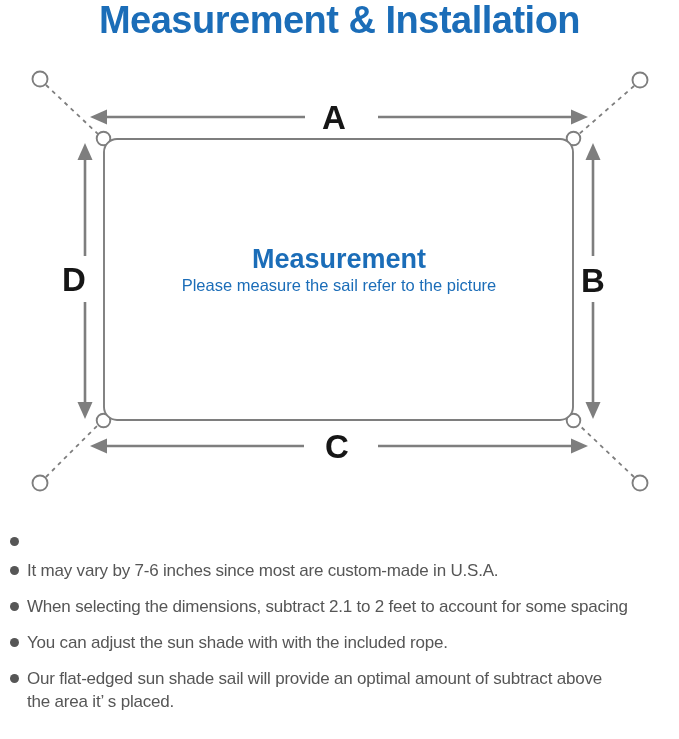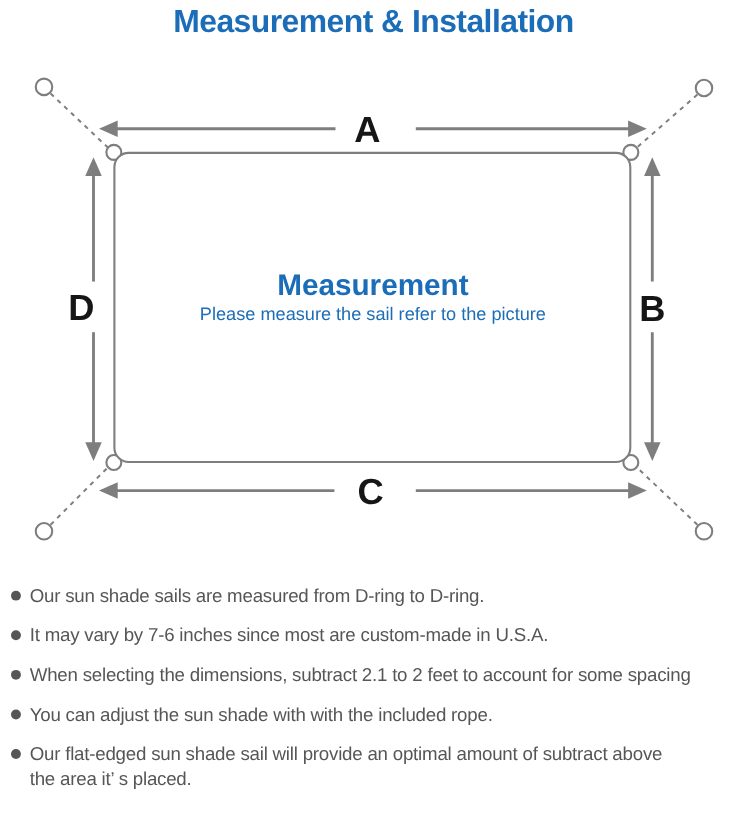--- a/index.html
+++ b/index.html
@@ -13,21 +13,21 @@
     position:relative;
     width:679px;height:739px;
     background:#fff;
     overflow:hidden;
     font-family:"Liberation Sans", sans-serif;
   }
   .page-title{
     position:absolute;top:0;left:0;width:100%;
     margin:0;
     text-align:center;
-    font-size:29px;
+    font-size:38px;
     font-weight:bold;
     letter-spacing:-0.5px;
     line-height:40px;
     color:var(--accent-blue);
   }
   .diagram{
     position:absolute;top:0;left:0;
     width:679px;height:512px;
   }
   .dash{stroke:var(--line-gray);stroke-width:1.8;stroke-dasharray:4 4.5;fill:none;}
@@ -119,23 +119,20 @@
     <text class="dim" x="337" y="458">C</text>
     <text class="dim" x="74" y="291">D</text>
 
     <text class="ctitle" x="339" y="268">Measurement</text>
     <text class="csub" x="339" y="291">Please measure the sail refer to the picture</text>
   </svg>
 
   <ul class="notes">
     <li class="note">
       <span class="dot"></span>
-      <div class="note-text">
-        <div>Our sun shade sails are measured from D-ring to D-ring.</div>
-      </div>
     </li>
     <li class="note">
       <span class="dot"></span>
       <div class="note-text">
         <div>It may vary by 7-6 inches since most are custom-made in U.S.A.</div>
       </div>
     </li>
     <li class="note">
       <span class="dot"></span>
       <div class="note-text">

